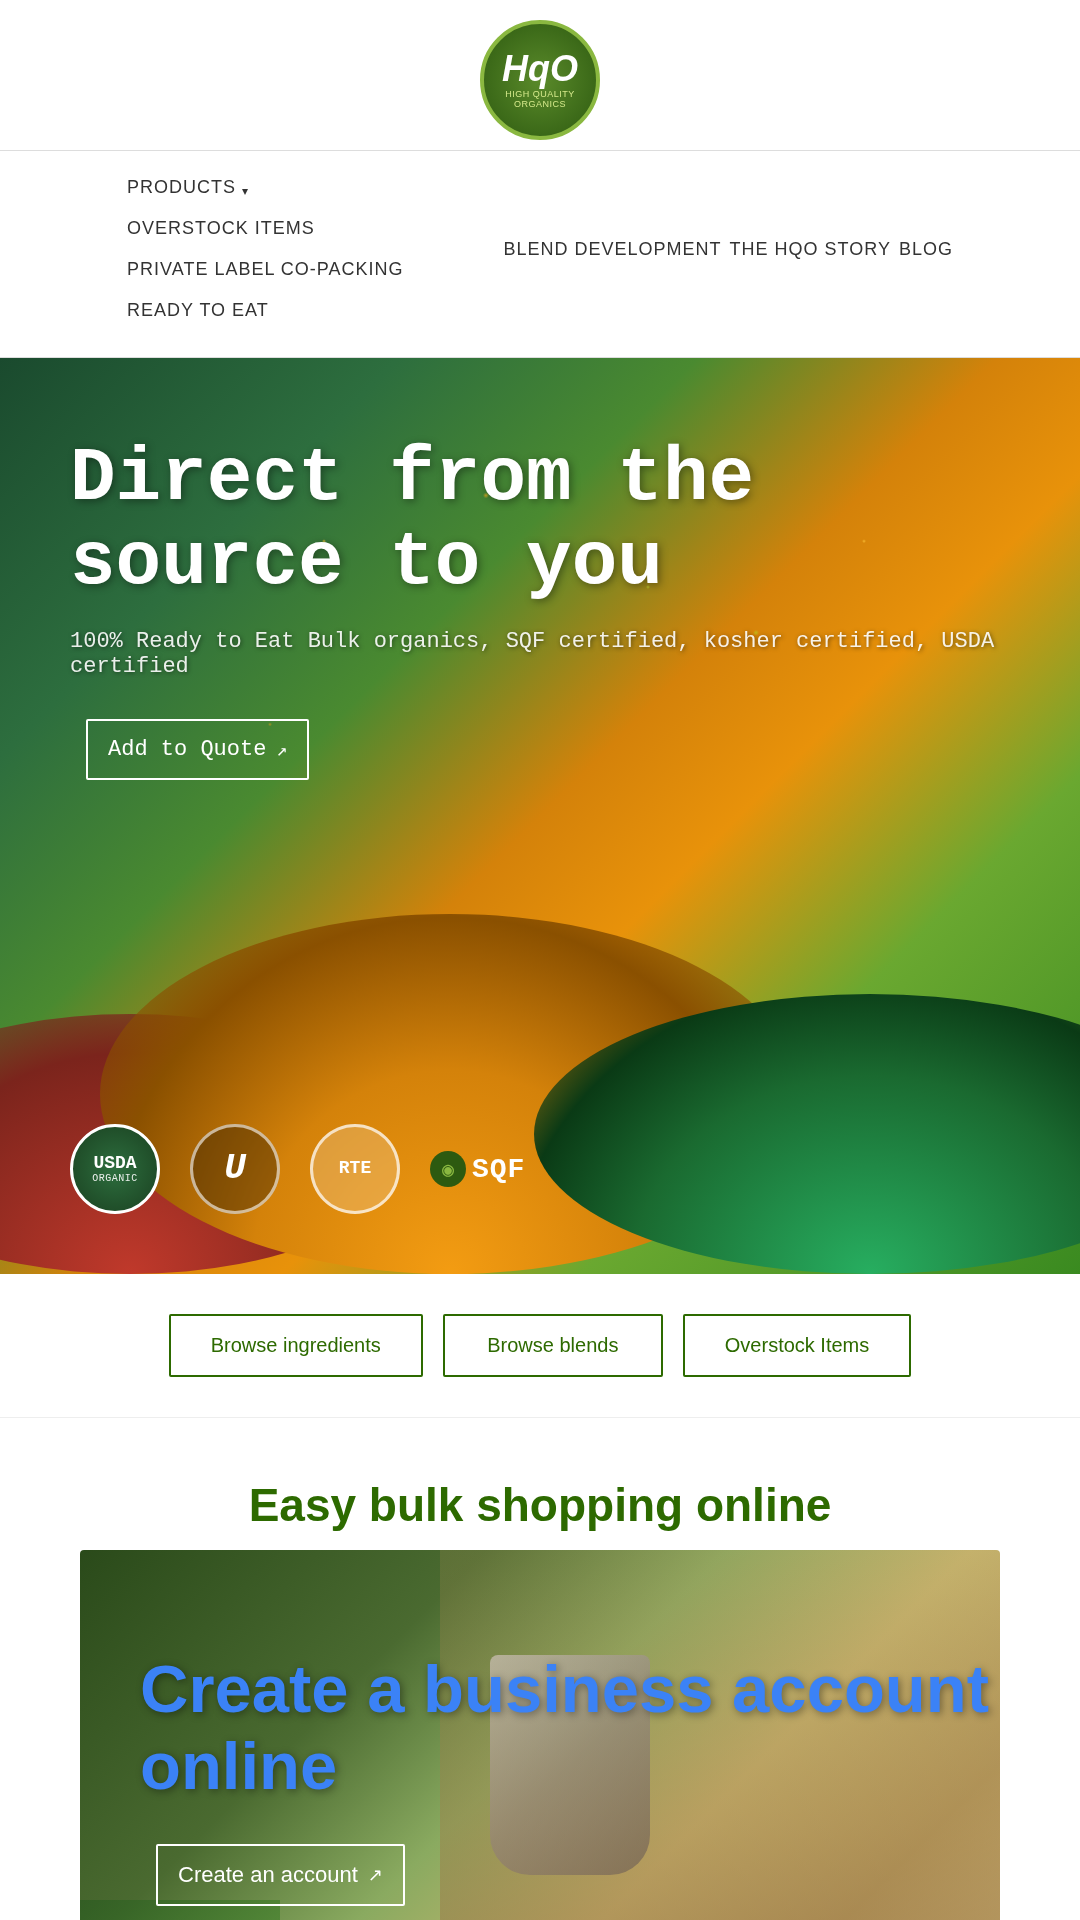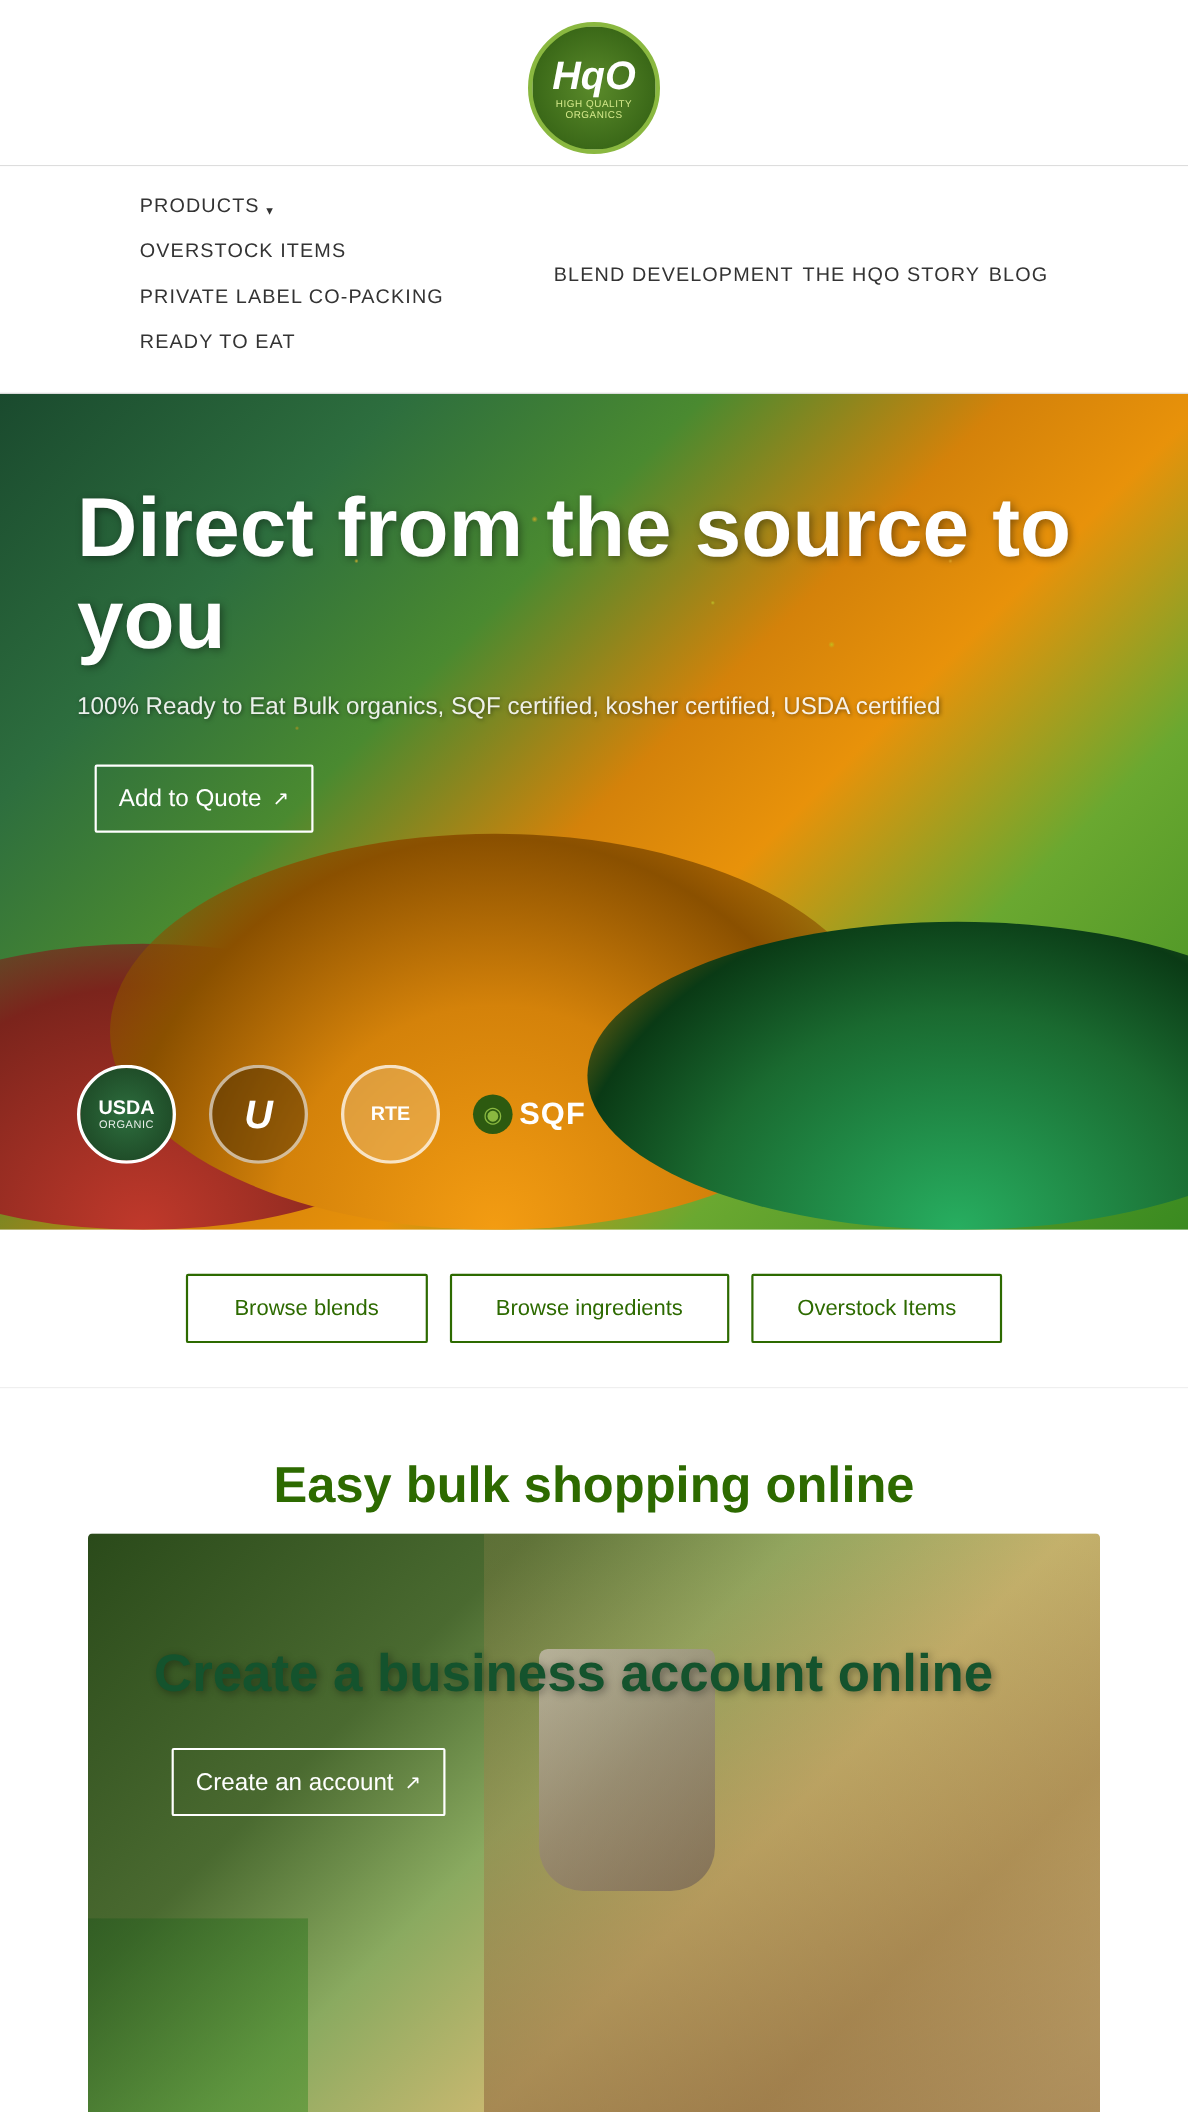--- a/index.html
+++ b/index.html
@@ -66,22 +66,23 @@
     }
     .arrow-down {
       font-size: 12px;
       color: #333;
     }
 
     
     .hero {
       position: relative;
       width: 100%;
-      height: 760px;
+      height: 916px;
       overflow: hidden;
+      font-family: Liberation Mono, monospace;
     }
     .hero-bg {
       width: 100%;
       height: 100%;
       background: linear-gradient(135deg,
         #1a4a2e 0%,
         #2d6e3e 20%,
         #4a8a30 35%,
         #d4820a 50%,
         #e8920a 60%,
@@ -303,23 +304,23 @@
       );
       position: absolute;
     }
     .business-content {
       position: absolute;
       top: 100px;
       left: 60px;
       z-index: 10;
     }
     .business-title {
-      font-size: 48px;
-      font-weight: bold;
-      color: #14532d;
+      font-size: 67px;
+      font-weight: bold;
+      color: #3b82f6;
       line-height: 1.15;
       margin-bottom: 40px;
       text-shadow: 2px 2px 8px rgba(0,0,0,0.4);
     }
 
     .nav-col {
       display: flex;
       flex-direction: column;
       gap: 20px;
       align-items: flex-start;
@@ -419,24 +420,24 @@
           <span style="color:#8ab840; font-size:20px;">◉</span>
         </div>
         <span class="sqf-text">SQF</span>
       </div>
     </div>
   </div>
 </div>
 
 <div class="quick-links">
   <button class="quick-link-btn">
-    <span>Browse blends</span>
+    <span>Browse ingredients</span>
   </button>
   <button class="quick-link-btn">
-    <span>Browse ingredients</span>
+    <span>Browse blends</span>
   </button>
   <button class="quick-link-btn">
     <span>Overstock Items</span>
   </button>
 </div>
 
 <div class="section-title-center">
   <h2>Easy bulk shopping online</h2>
 </div>
 

